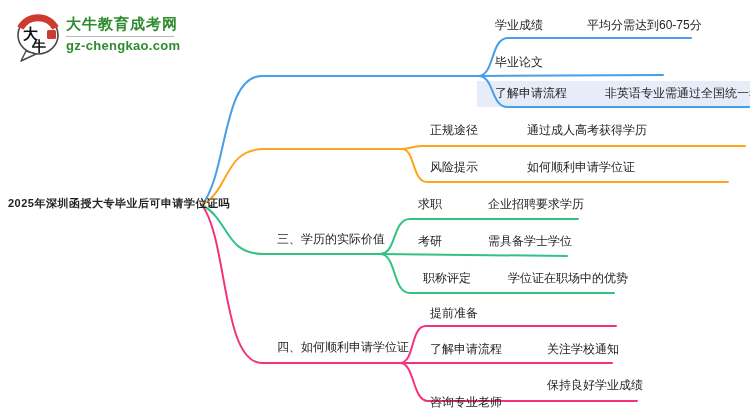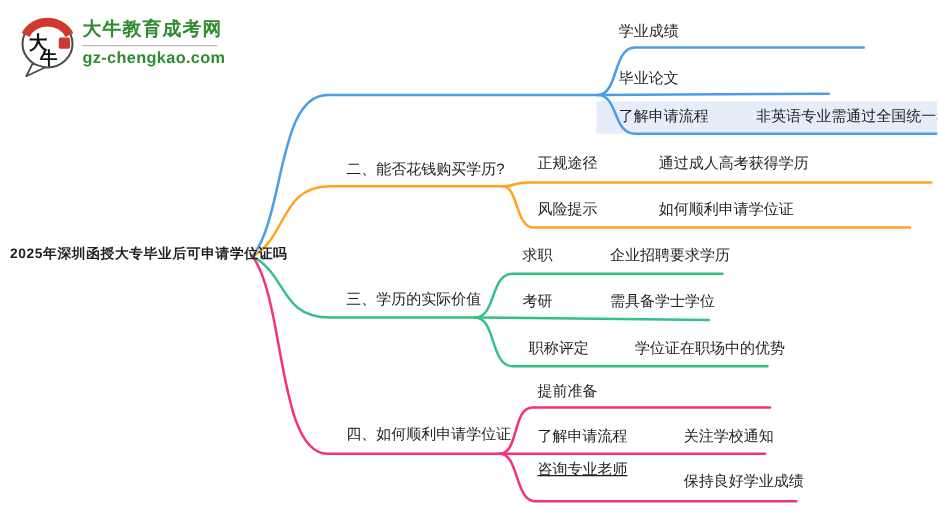--- a/index.html
+++ b/index.html
@@ -69,38 +69,38 @@
     <div class="logo-text">
       <div class="site-name" style="color: rgb(46, 139, 46);">大牛教育成考网</div>
       <div class="logo-divider"></div>
       <div class="site-url" style="color: rgb(46, 139, 46);">gz-chengkao.com</div>
     </div>
   </div>
 
   <div class="node root-node" style="left:8px;top:195px;">2025年深圳函授大专毕业后可申请学位证吗</div>
 
   <div class="node child-label" style="left:495px;top:17px;">学业成绩</div>
+  <div class="node child-value" style="left:587px;top:17px;">平均分需达到60-75分</div>
   <div class="node child-label" style="left:495px;top:54px;">毕业论文</div>
   <div class="node child-label" style="left:495px;top:85px;">了解申请流程</div>
   <div class="node child-value" style="left:605px;top:85px;">非英语专业需通过全国统一考试</div>
 
-  <div class="node branch-title" style="left:277px;top:127px;">二、能否花钱购买学历?</div>
   <div class="node child-label" style="left:430px;top:122px;">正规途径</div>
   <div class="node child-value" style="left:527px;top:122px;">通过成人高考获得学历</div>
   <div class="node child-label" style="left:430px;top:159px;">风险提示</div>
   <div class="node child-value" style="left:527px;top:159px;">如何顺利申请学位证</div>
 
   <div class="node branch-title" style="left:277px;top:231px;">三、学历的实际价值</div>
   <div class="node child-label" style="left:418px;top:196px;">求职</div>
   <div class="node child-value" style="left:488px;top:196px;">企业招聘要求学历</div>
   <div class="node child-label" style="left:418px;top:233px;">考研</div>
   <div class="node child-value" style="left:488px;top:233px;">需具备学士学位</div>
   <div class="node child-label" style="left:423px;top:270px;">职称评定</div>
   <div class="node branch-title" style="left:277px;top:339px;">四、如何顺利申请学位证</div>
 
   <div class="node child-value" style="left:508px;top:270px;">学位证在职场中的优势</div>
   <div class="node child-label" style="left:430px;top:305px;">提前准备</div>
   <div class="node child-label" style="left:430px;top:341px;">了解申请流程</div>
   <div class="node child-value" style="left:547px;top:341px;">关注学校通知</div>
-  <div class="node child-label" style="left:430px;top:367px;text-decoration:underline;">咨询专业老师</div>
+  <div class="node child-label" style="left:430px;top:394px;">咨询专业老师</div>
   <div class="node child-value" style="left:547px;top:377px;">保持良好学业成绩</div>
 
 </div>
 
 </body></html>

